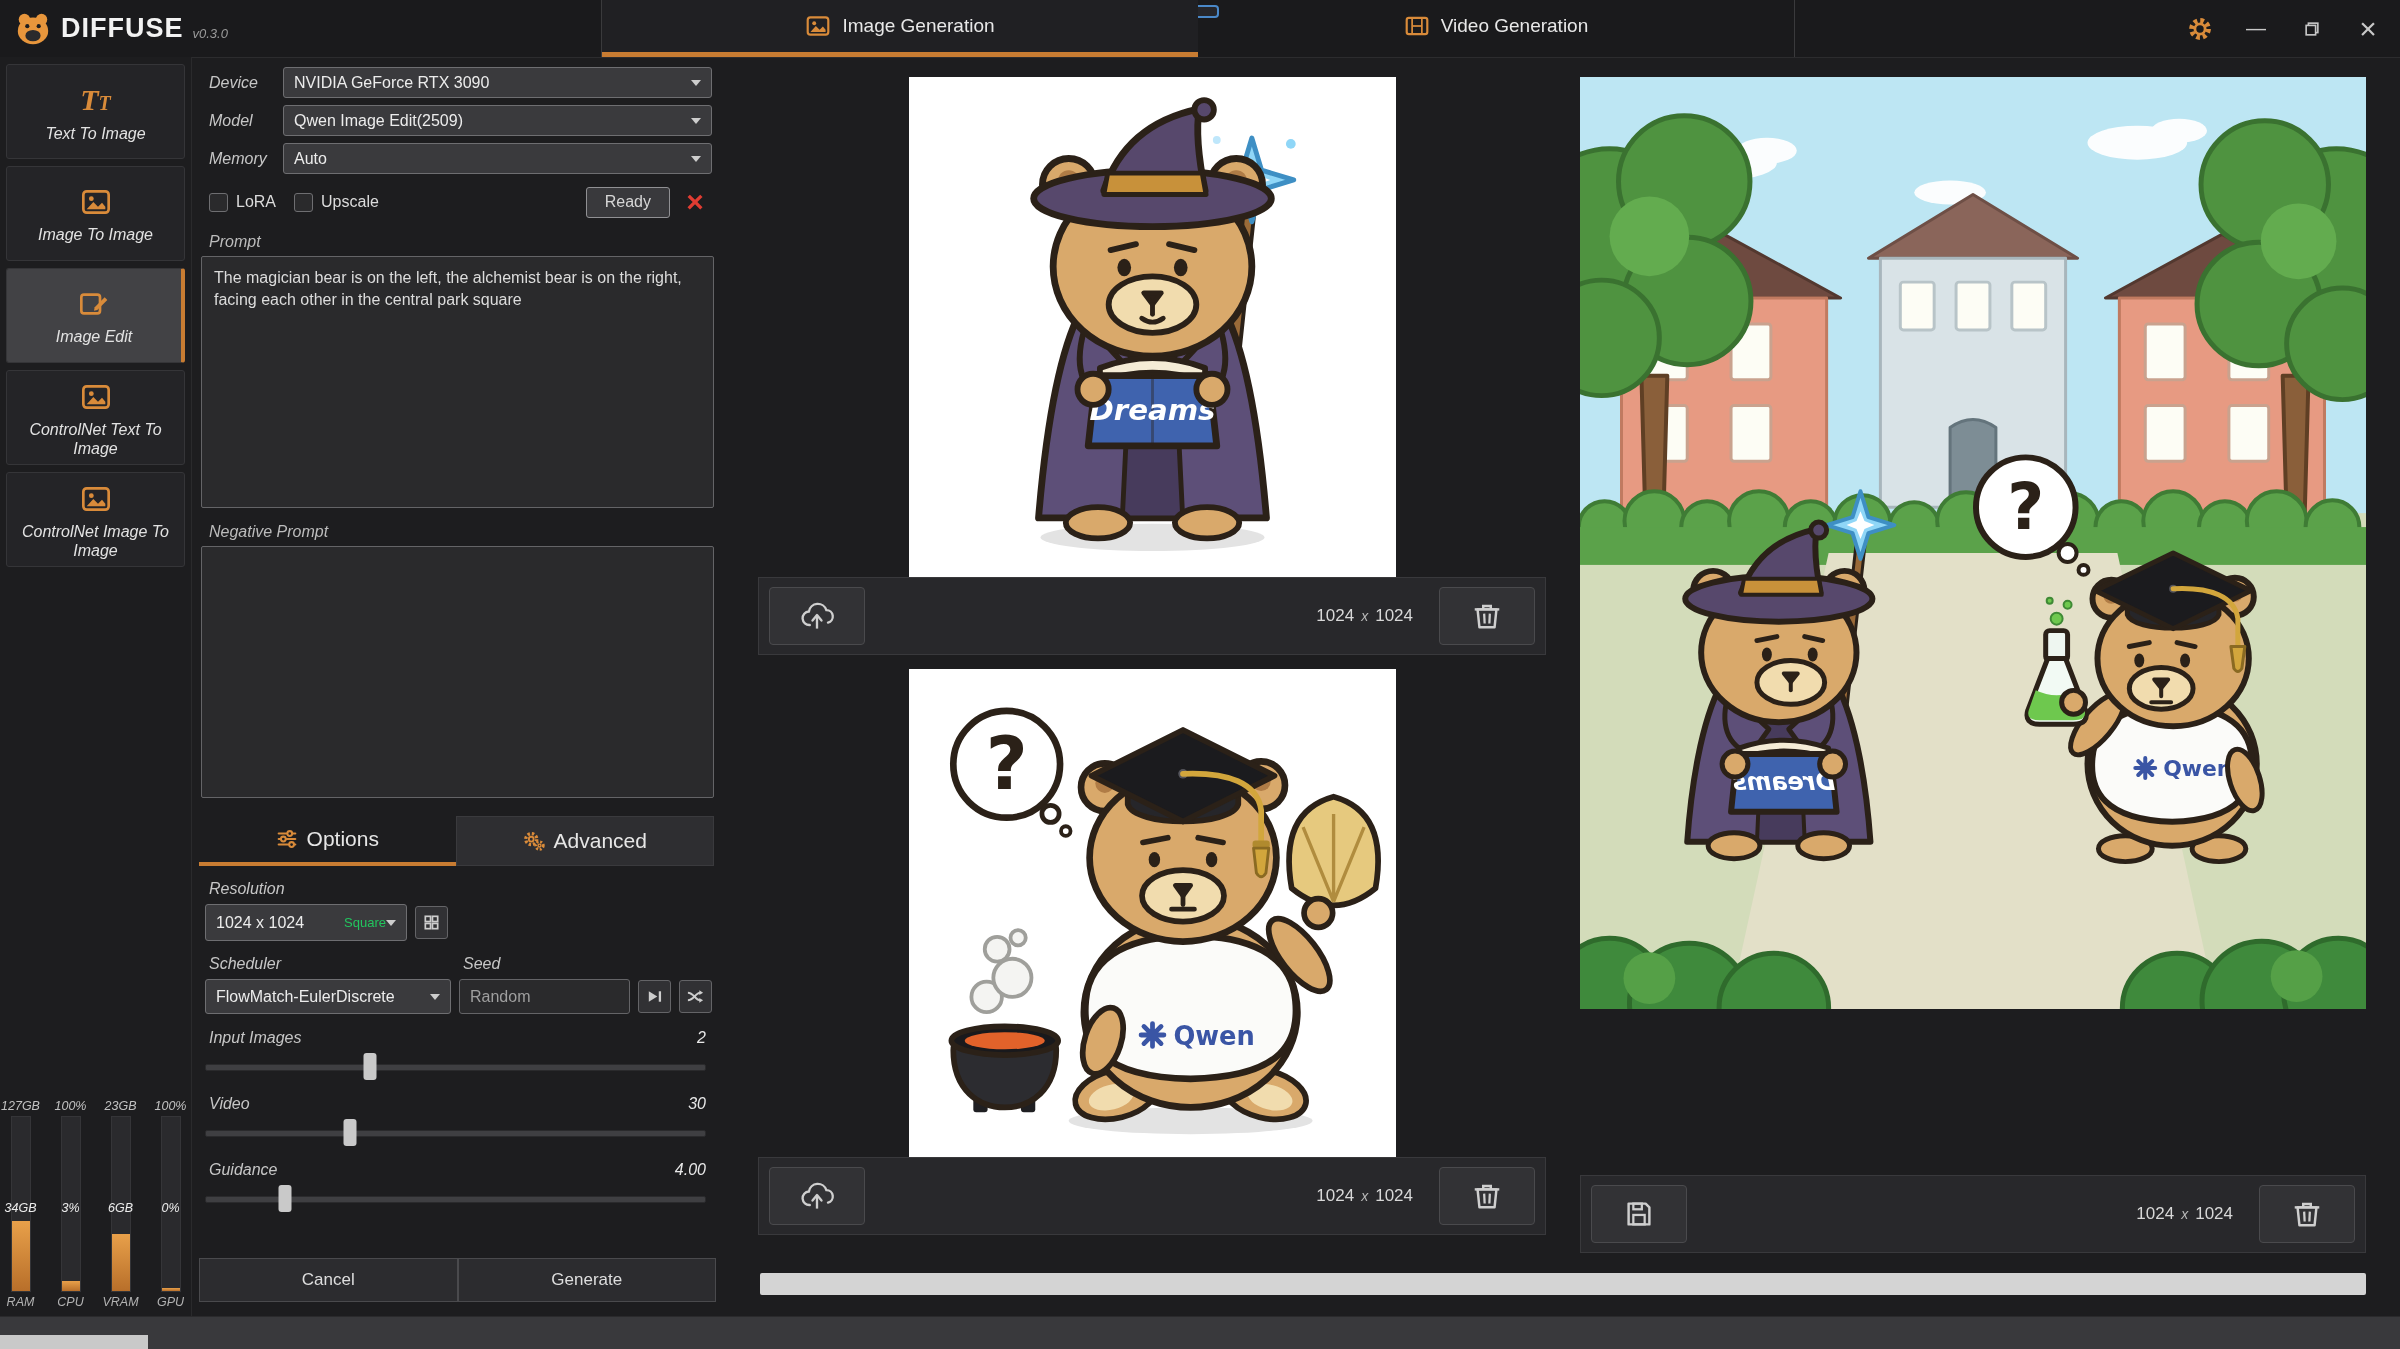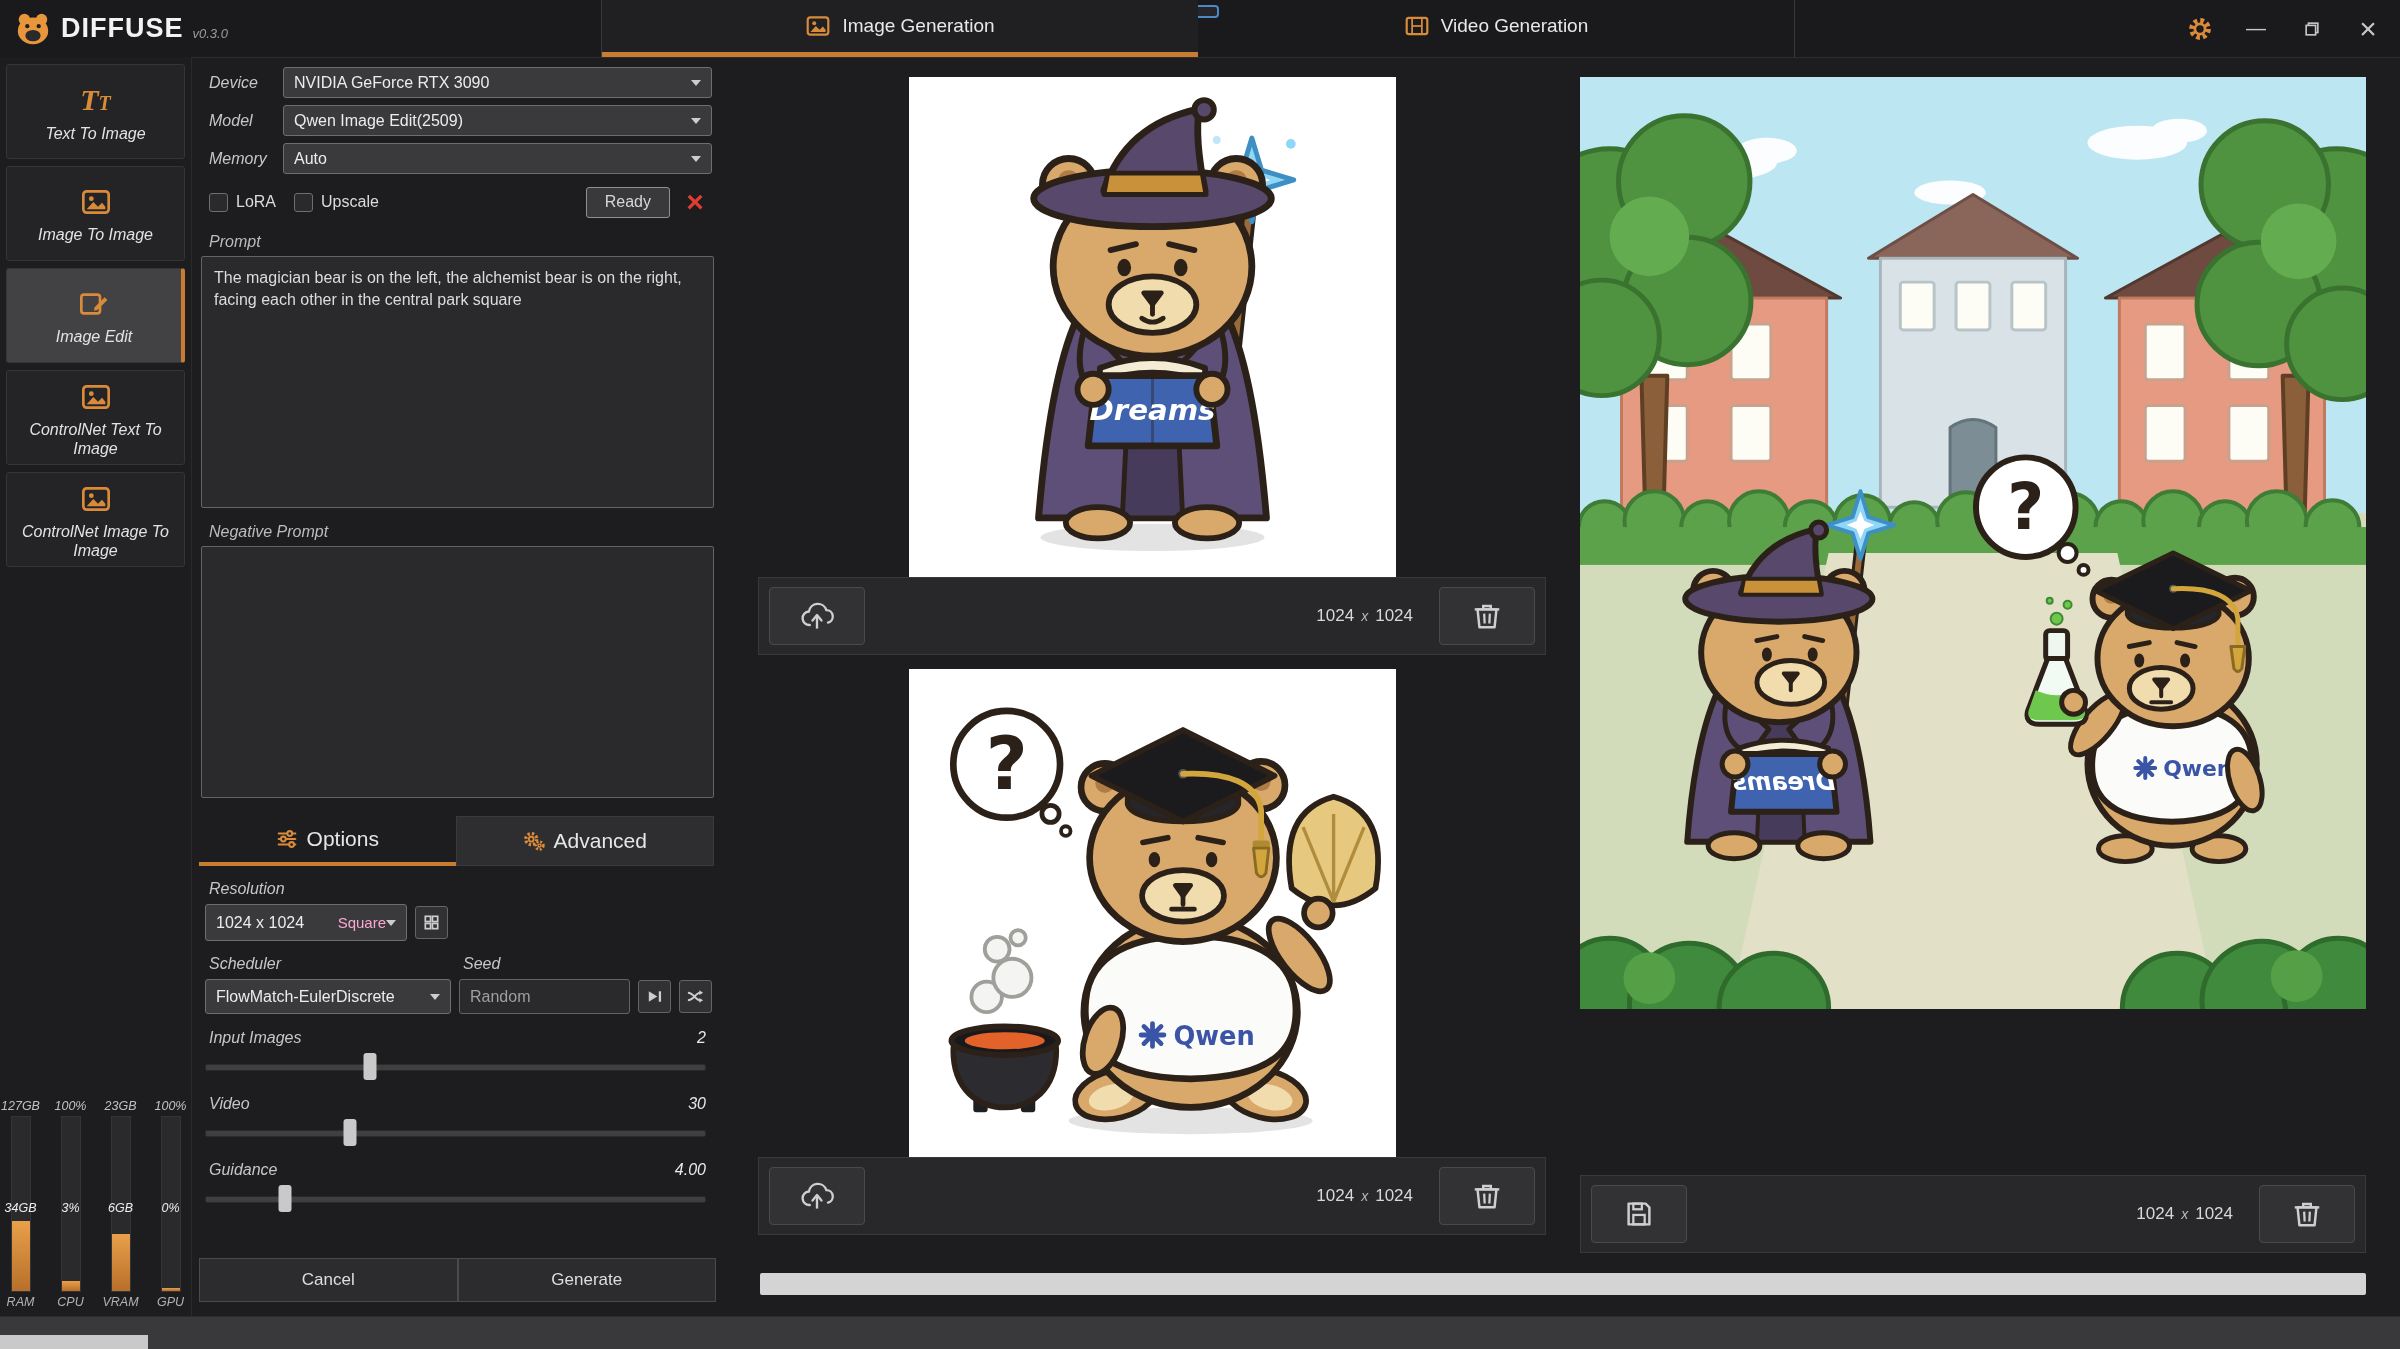--- a/index.html
+++ b/index.html
@@ -61,21 +61,21 @@
                color:#dcdcdc;font-size:16px;font-family:inherit;padding:10px 12px;box-sizing:border-box;resize:none;line-height:1.35;}
   .subtabs{display:flex;margin-top:18px;height:50px;}
   .subtab{flex:1;display:flex;align-items:center;justify-content:center;gap:9px;font-size:21px;color:#e6e6e6;background:#2e2e31;
           border:1px solid #3a3a3d;box-sizing:border-box;}
   .subtab.active{background:#1d1d1f;border:none;border-bottom:4px solid #c87c32;}
   .subtab-icon{width:22px;height:22px;}
   .small-label{font-size:16px;font-style:italic;color:#c6c6c6;}
   .res-label{margin:14px 0 6px 10px;display:block;}
   .res-row{display:flex;gap:8px;margin:0 2px 0 6px;height:37px;align-items:center;}
   .res-select{flex:0 0 202px;height:37px;}
-  .res-aspect{font-size:15px;color:#f9a8d4;margin-left:auto;}
+  .res-aspect{font-size:13px;color:#22c55e;margin-left:auto;}
   .icon-btn{width:33px;height:33px;background:#313134;border:1px solid #646467;border-radius:3px;display:flex;align-items:center;justify-content:center;padding:0;}
   .icon-btn svg{width:19px;height:19px;}
   .sched-grid{display:grid;grid-template-columns:246px 1fr 33px 33px;gap:8px;margin:0 2px 0 6px;align-items:center;}
   .sched-labels{margin-top:14px;margin-bottom:6px;}
   .sched-labels .small-label{padding-left:4px;}
   .sched-grid .select{height:35px;}
   .seed-input{height:35px;background:#2a2a2c;border:1px solid #646467;border-radius:3px;color:#c9c9c9;font-size:16px;
               padding:0 10px;box-sizing:border-box;font-family:inherit;min-width:0;}
   .seed-input::placeholder{color:#9f9f9f;}
   .slider-head{display:flex;justify-content:space-between;margin:15px 8px 0 10px;}

